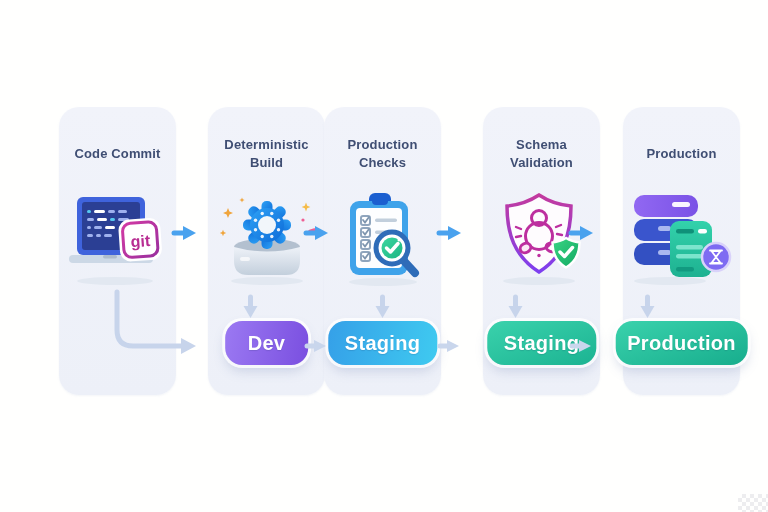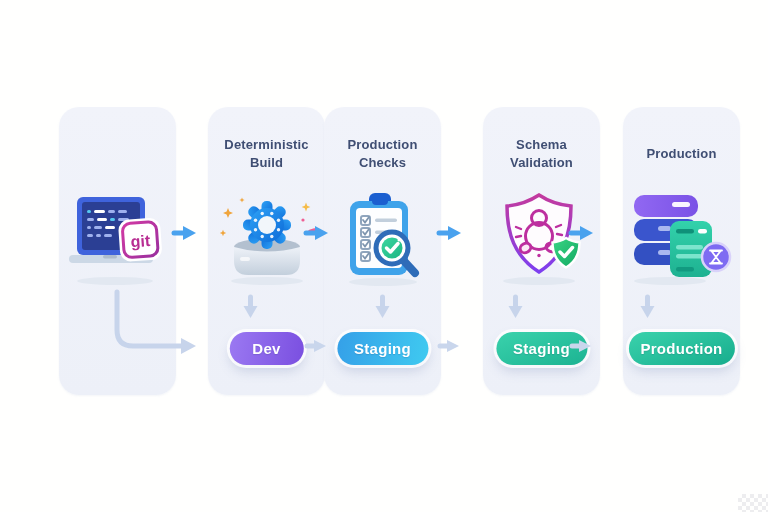--- a/index.html
+++ b/index.html
@@ -15,22 +15,22 @@
   .card1{left:59px}.card2{left:208px}.card3{left:324px}.card4{left:483px}.card5{left:623px}
   .card-title{
     margin-top:24px;height:46px;display:flex;align-items:center;justify-content:center;
     text-align:center;font-size:13px;font-weight:700;line-height:1.35;
     color:#3f4e73;letter-spacing:.15px;padding:0 6px;
   }
   .icon-wrap{position:absolute;top:84px;left:50%;transform:translateX(-50%);width:110px;height:96px;}
   .icon-wrap.wide{width:120px;}
   .env-pill{
     position:absolute;bottom:30px;left:50%;transform:translateX(-50%);
-    height:33px;display:inline-flex;align-items:center;justify-content:center;
-    border-radius:17px;color:#fff;font-size:15px;font-weight:700;letter-spacing:.3px;
+    height:44px;display:inline-flex;align-items:center;justify-content:center;
+    border-radius:17px;color:#fff;font-size:20px;font-weight:700;letter-spacing:.3px;
     white-space:nowrap;text-shadow:0 1px 1px rgba(20,40,80,.15);
     box-shadow:0 0 0 3px rgba(255,255,255,.8),0 6px 12px rgba(110,130,180,.28);
     text-align:right;
   }
   .pill-dev{background:linear-gradient(100deg,#9b79f2 0%,#7a4fe0 100%);padding:0 23px;}
   .pill-cyan{background:linear-gradient(100deg,#35a0e8 0%,#3fcaf0 100%);padding:0 17px;}
   .pill-teal{background:linear-gradient(160deg,#3ad2ac 0%,#1cb392 100%);padding:0 17px;}
   .pill-teal-wide{background:linear-gradient(160deg,#3ad2ac 0%,#17ad8d 100%);padding:0 12px;}
   .arrows{position:absolute;inset:0;width:768px;height:512px;pointer-events:none;}
   .arrow-blue line{stroke:#4aa2ee;stroke-width:5;stroke-linecap:round}
@@ -46,20 +46,21 @@
     background:repeating-conic-gradient(#e4e4e7 0% 25%, transparent 0% 50%);
     background-size:8px 8px;
   }
 </style>
 </head>
 <body>
 
 <div class="canvas">
 
   <div class="card card1">
+    <div class="card-title">Code Commit</div>
     <div class="icon-wrap">
       <svg width="110" height="96" viewBox="0 0 110 96">
         <defs>
           <linearGradient id="gitg" x1="0" y1="0" x2="1" y2="1">
             <stop offset="0" stop-color="#d23aa4"></stop>
               <stop offset="1" stop-color="#9a2f9e"></stop>
           </linearGradient>
         </defs>
         <ellipse cx="52" cy="90" rx="38" ry="4" fill="#e2e8f1"></ellipse>
         <rect x="14" y="6" width="68" height="58" rx="6" fill="#3f63dc"></rect>

